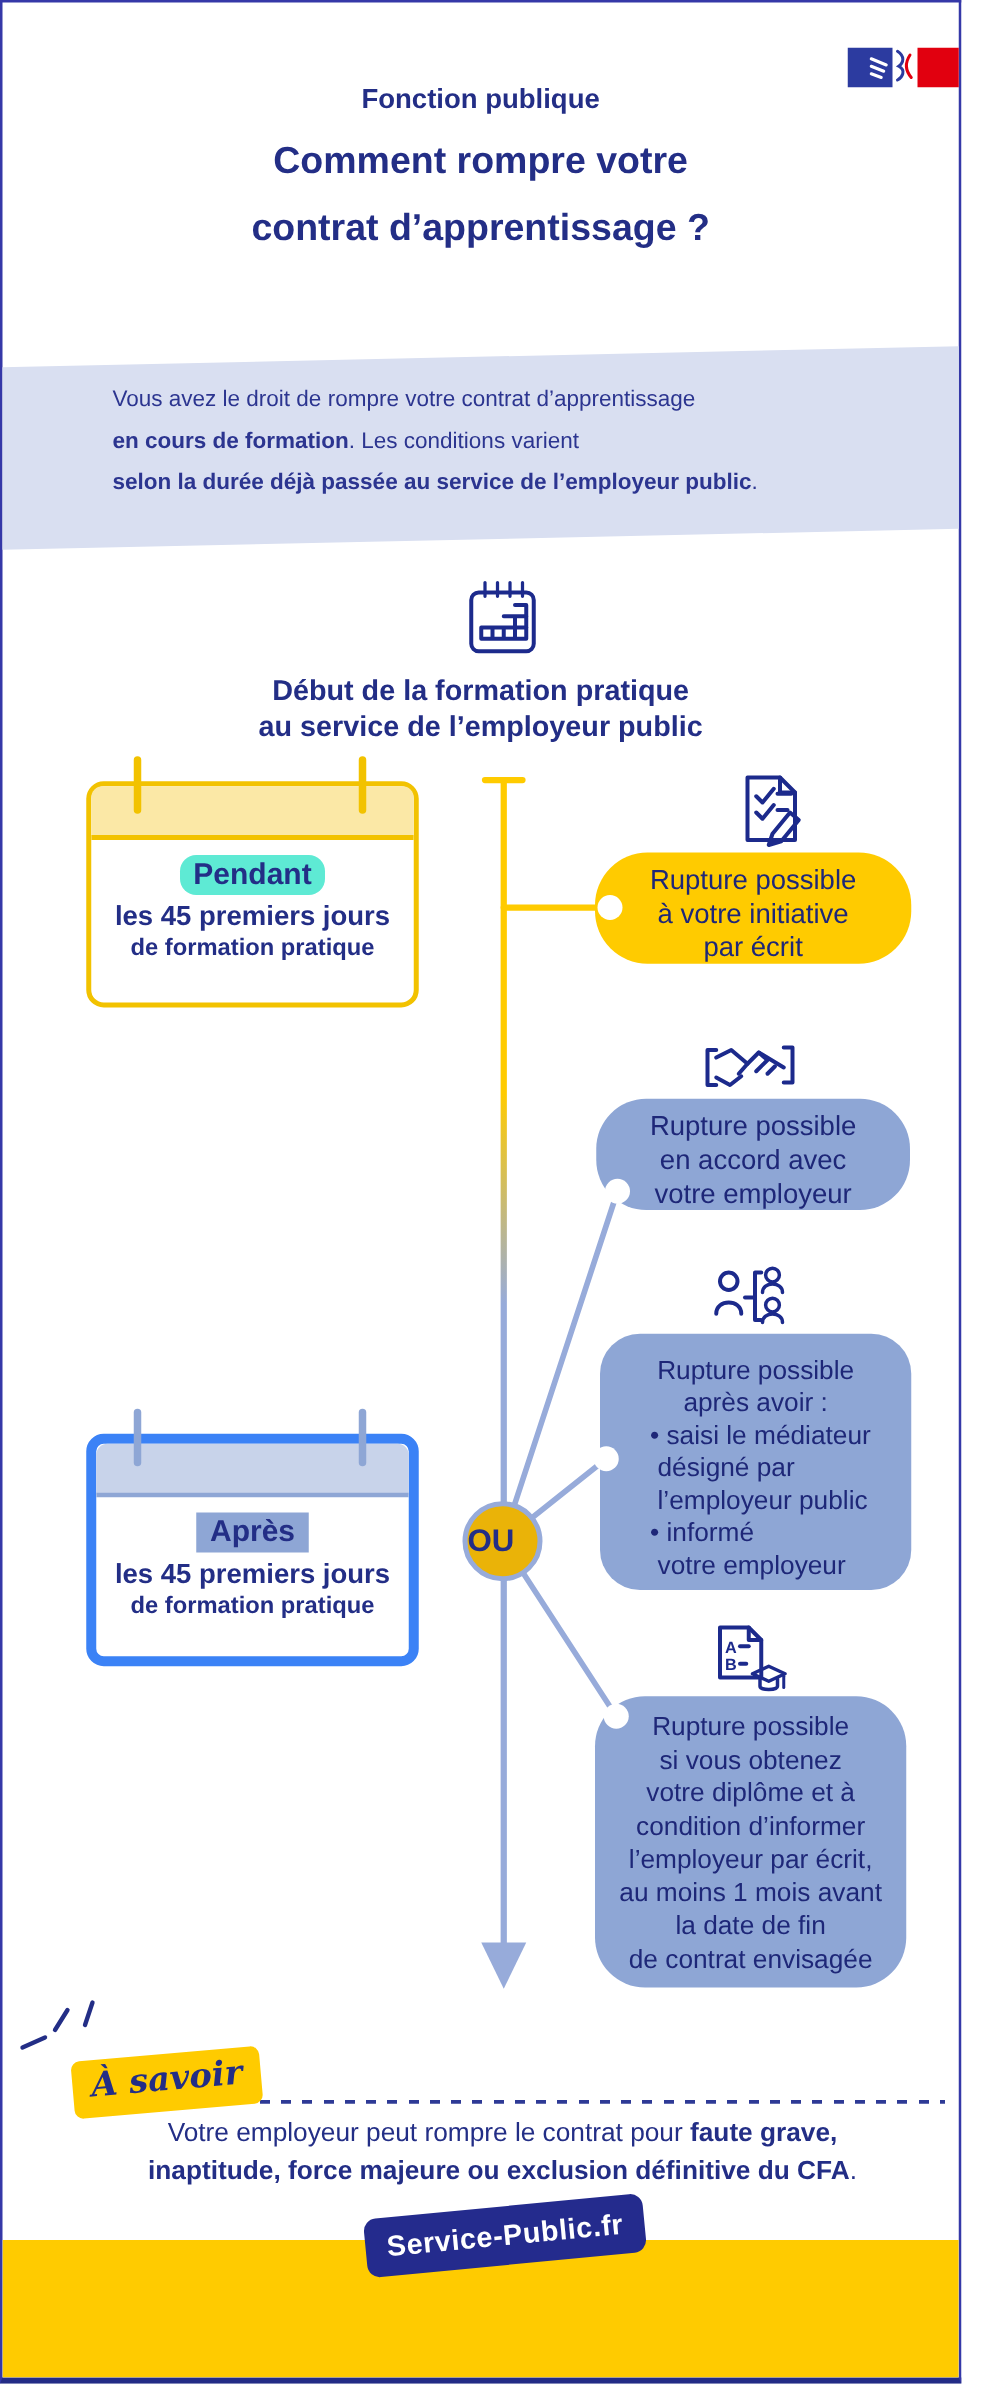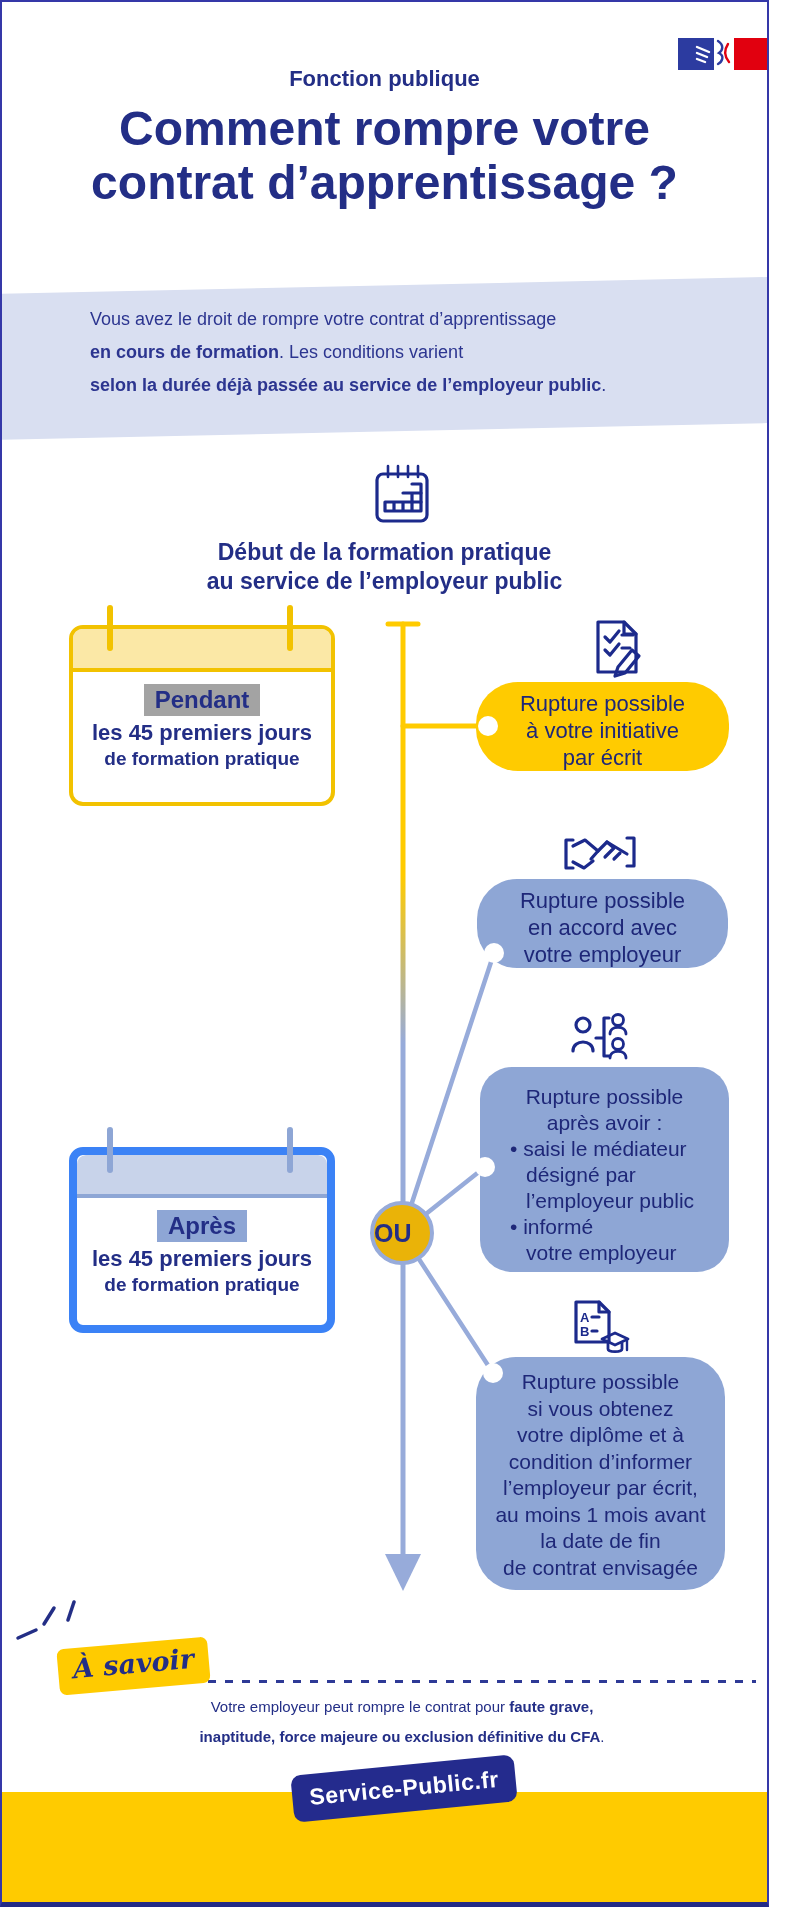--- a/index.html
+++ b/index.html
@@ -4,21 +4,21 @@
 <style>
   html,body{margin:0;padding:0;background:#fff;}
   #page{position:relative;width:769px;height:1907px;box-sizing:border-box;background:#fff;
         border:2px solid #3538a8;border-bottom:5px solid #232b86;overflow:hidden;
         font-family:"Liberation Sans",sans-serif;color:#232e86;}
   .abs{position:absolute;}
   svg{display:block;}
   .stroke{stroke:#1c2a8c;stroke-width:3.2;fill:none;stroke-linecap:round;stroke-linejoin:round;}
 
   .kicker{left:0;right:0;top:64px;text-align:center;font-size:22px;font-weight:bold;}
-  .title{left:0;right:0;top:100px;text-align:center;font-size:48px;font-weight:bold;line-height:54px;color:#232e86;}
+  .title{left:0;right:0;top:100px;text-align:center;font-size:30px;font-weight:bold;line-height:54px;color:#232e86;}
 
   .flag{left:676px;top:36px;}
 
   .intro-band{left:-15px;top:283px;width:832px;height:146px;background:#d9dff1;transform:rotate(-1.25deg);z-index:1;}
   .intro-text{left:88px;top:301px;width:680px;font-size:18px;line-height:33px;color:#2c3590;z-index:2;text-align:left;}
 
   .cal-icon{left:372px;top:460px;z-index:2;}
   .start-label{left:0;right:0;top:536px;text-align:center;font-weight:bold;font-size:23px;line-height:29px;z-index:2;}
 
   #lines{left:0;top:0;z-index:1;}
@@ -26,48 +26,48 @@
   .card{z-index:2;width:266px;box-sizing:border-box;border-radius:14px;background:#fff;text-align:center;}
   .card-pendant{left:67px;top:623px;height:181px;border:4px solid #f2c200;}
   .card-apres{left:67px;top:1145px;height:186px;border:8px solid #3b82f6;}
   .card-band{height:39px;border-radius:9px 9px 0 0;}
   .card-pendant .card-band{background:#fbe8a6;border-bottom:4px solid #f2c200;}
   .card-apres .card-band{background:#c8d3ea;border-bottom:4px solid #8ea6d5;}
   .pin{z-index:3;width:6px;height:46px;border-radius:3px;}
   .pin-gold{background:#f2c200;}
   .pin-blue{background:#8ea6d5;}
   .tag{display:inline-block;margin-top:12px;padding:2px 11px;font-weight:bold;font-size:24px;color:#232e86;}
-  .tag-yellow{background:#a3a3a3;}
+  .tag-yellow{background:#5eead4;border-radius:13px;}
   .tag-blue{background:#8ea6d5;}
   .card-line1{font-weight:bold;font-size:22px;margin-top:4px;}
   .card-line2{font-weight:bold;font-size:19px;margin-top:2px;}
 
   .bubble{z-index:2;box-sizing:border-box;text-align:center;color:#1e2778;}
   .b1{left:474px;top:680px;width:253px;height:89px;background:#ffcb00;border-radius:42px;font-size:22px;line-height:27px;padding-top:8px;}
   .b2{left:475px;top:877px;width:251px;height:89px;background:#8ea6d5;border-radius:40px;font-size:22px;line-height:27px;padding-top:8px;}
   .b3{left:478px;top:1065px;width:249px;height:205px;background:#8ea6d5;border-radius:32px;font-size:21px;line-height:26px;padding-top:17px;}
   .b4{left:474px;top:1355px;width:249px;height:233px;background:#8ea6d5;border-radius:40px;font-size:21px;line-height:26.5px;padding-top:12px;}
-  .b3 .bullet{text-align:left;padding-left:30px;}
+  .b3 .bullet{text-align:left;padding-left:40px;}
   .b3 .cont{text-align:left;padding-left:46px;}
   .dot{position:absolute;width:20px;height:20px;border-radius:50%;background:#fff;}
   .icon{z-index:2;}
   .icon-1{left:584px;top:614px;}
   .icon-2{left:560px;top:830px;}
   .icon-3{left:568px;top:1006px;}
   .icon-4{left:566px;top:1296px;}
 
   .ou{left:368px;top:1199px;width:64px;height:64px;box-sizing:border-box;border:4px solid #97abda;border-radius:50%;
       background:#eab308;display:flex;align-items:center;justify-content:flex-start;font-weight:bold;font-size:25px;z-index:3;}
 
   .sparks{left:8px;top:1596px;z-index:2;}
   .callout{left:56px;top:1641px;background:#ffcb00;border-radius:7px;padding:5px 15px 10px;transform:rotate(-5deg);
            font-family:"DejaVu Serif",serif;font-style:italic;font-weight:bold;font-size:27px;color:#232e86;z-index:2;}
   .dashes{left:206px;top:1678px;width:548px;height:3px;
           background:repeating-linear-gradient(90deg,#2e3a96 0 8px,transparent 8px 17px);z-index:1;}
-  .note{left:60px;top:1690px;width:680px;text-align:center;font-size:15px;line-height:30px;z-index:2;}
+  .note{left:60px;top:1690px;width:680px;text-align:center;font-size:21px;line-height:30px;z-index:2;}
 
   .footer-band{left:0;right:0;bottom:0;height:110px;background:#ffcb00;z-index:1;}
   .sp-logo{left:290px;top:1763px;background:#242b8d;color:#fff;font-weight:bold;font-size:23px;
            padding:10px 17px;border-radius:10px;transform:rotate(-5.5deg);z-index:5;letter-spacing:0.5px;}
 </style>
 </head>
 <body>
 
 <div id="page">
 

